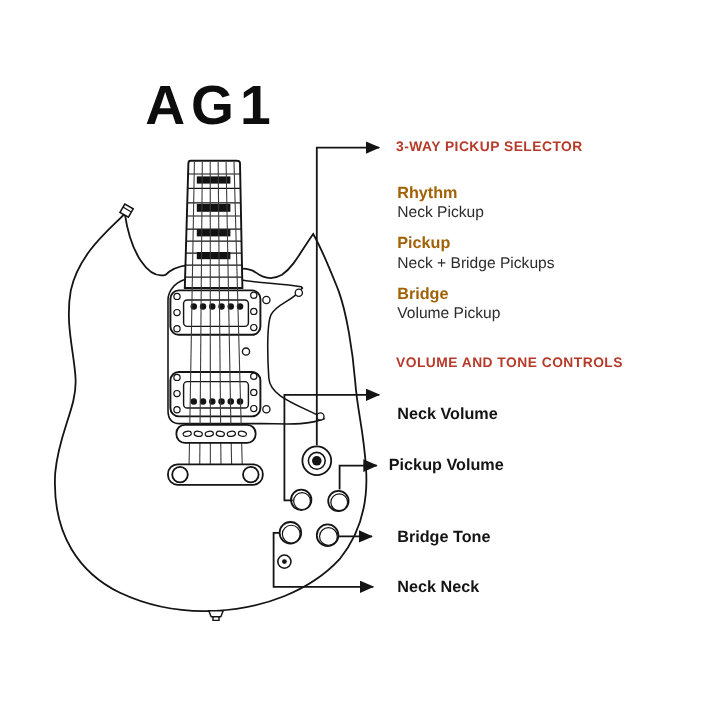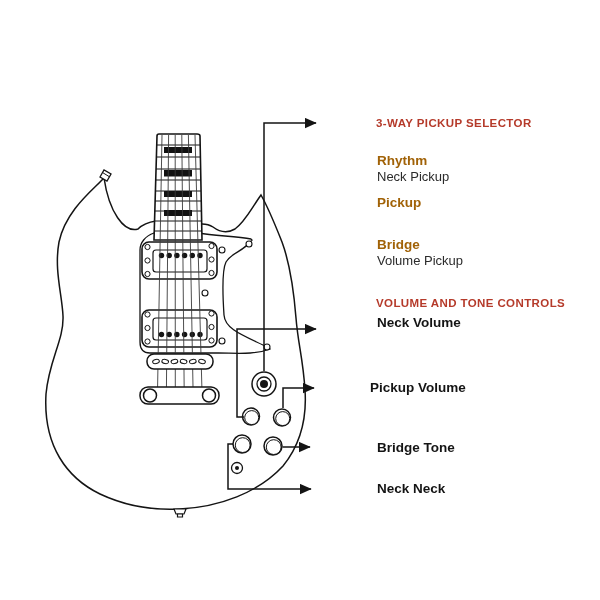--- a/index.html
+++ b/index.html
@@ -5,21 +5,21 @@
   html,body{margin:0;padding:0;background:#ffffff;}
   #stage{
     position:relative;width:600px;height:600px;background:#ffffff;overflow:hidden;
     font-family:"Liberation Sans","DejaVu Sans",sans-serif;
   }
   #guitar-svg{position:absolute;left:0;top:0;}
   .title{
     position:absolute;left:121px;top:64px;
     font-size:46px;font-weight:700;letter-spacing:5px;color:#0d0d0d;line-height:1;
   }
-  .lbl{position:absolute;line-height:1.05;white-space:nowrap;margin-left:46px;}
+  .lbl{position:absolute;line-height:1.05;white-space:nowrap;}
   .lbl.red{font-size:11.5px;font-weight:700;letter-spacing:.4px;color:#b53a2a;}
   .lbl.name{font-size:13.5px;font-weight:700;color:#a16207;}
   .lbl.desc{font-size:13px;font-weight:400;color:#2b2b2b;}
   .lbl.ctl{font-size:13.5px;font-weight:700;color:#141414;}
 </style>
 </head>
 <body>
 
 <div id="stage">
 
@@ -200,31 +200,33 @@
 
     <g fill="none" stroke="#141414" stroke-width="1.5">
       <path d="M264,371 L264,123 L316,123" marker-end="url(#arw)"></path>
       <path d="M244,417 L237,417 L237,329 L316,329" marker-end="url(#arw)"></path>
       <path d="M283,408 L283,388 L314,388" marker-end="url(#arw)"></path>
       <path d="M282.5,447 L310,447" marker-end="url(#arw)"></path>
       <path d="M233,444 L228,444 L228,489 L311,489" marker-end="url(#arw)"></path>
     </g>
   </svg>
 
+  <div class="title">AG1</div>
 
   <div class="lbl red" style="top:117px;left:330px">3-WAY PICKUP SELECTOR</div>
 
   <div class="lbl name" style="top:154px;left:331px">Rhythm</div>
   <div class="lbl desc" style="top:170px;left:331px">Neck Pickup</div>
 
   <div class="lbl name" style="top:196px;left:331px">Pickup</div>
+  <div class="lbl desc" style="top:212px;left:331px">Neck + Bridge Pickups</div>
 
   <div class="lbl name" style="top:238px;left:331px">Bridge</div>
   <div class="lbl desc" style="top:254px;left:331px">Volume Pickup</div>
 
   <div class="lbl red" style="top:297px;left:330px">VOLUME AND TONE CONTROLS</div>
 
-  <div class="lbl ctl" style="top:316px;left:331px">Neck Volume</div>
+  <div class="lbl ctl" style="top:338px;left:331px">Neck Volume</div>
   <div class="lbl ctl" style="top:381px;left:324px">Pickup Volume</div>
   <div class="lbl ctl" style="top:441px;left:331px">Bridge Tone</div>
   <div class="lbl ctl" style="top:482px;left:331px">Neck Neck</div>
 
 </div>
 
 </body></html>

